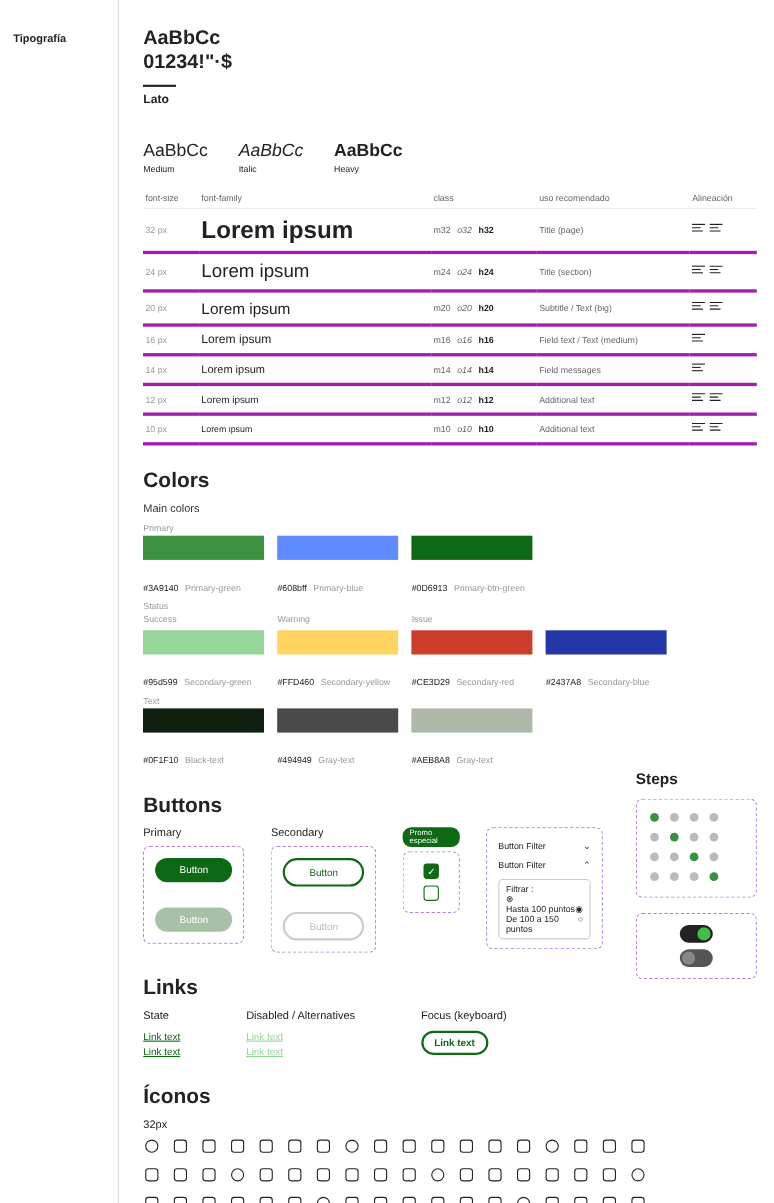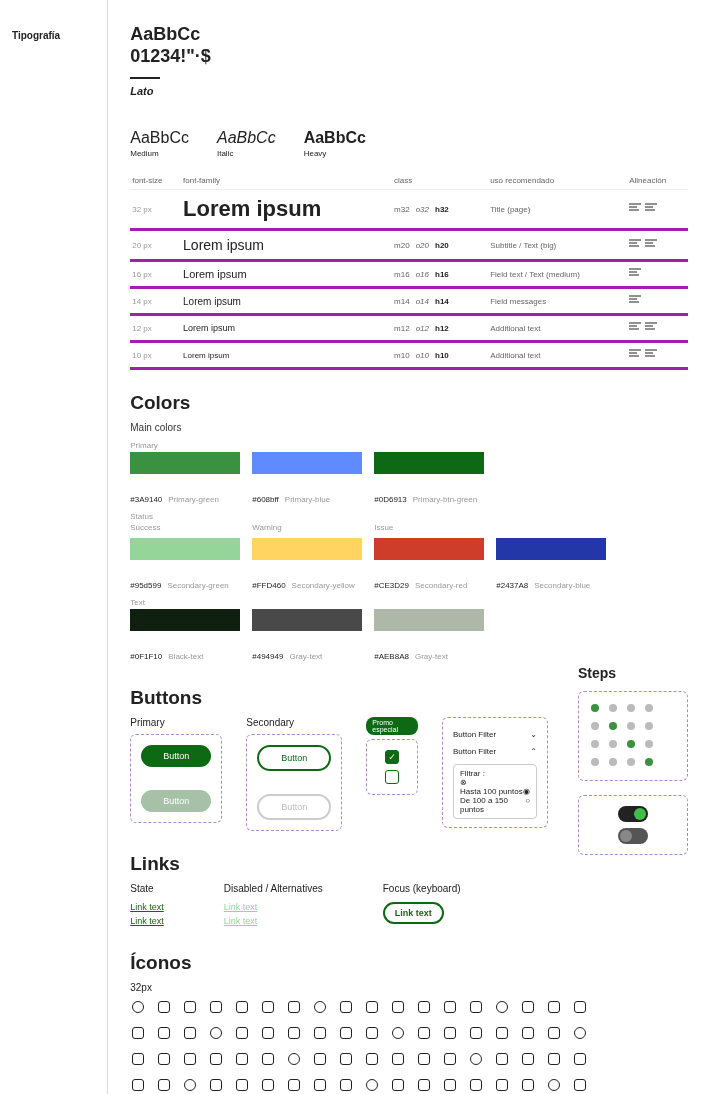--- a/index.html
+++ b/index.html
@@ -32,21 +32,20 @@
     line-height: 1.2;
   }
   .hero-rule {
     width: 30px;
     border-top: 2px solid #222;
     margin: 10px 0 6px;
   }
   .hero-font {
     font-weight: 700;
     font-size: 11px;
-    font-style: italic;
   }
   .weights {
     display: flex;
     gap: 28px;
     margin-top: 32px;
     margin-bottom: 14px;
   }
   .weight-block .w-sample { font-size: 16px; }
   .w-medium { font-weight: 500; }
   .w-italic { font-style: italic; font-weight: 400; }
@@ -206,20 +205,35 @@
                 <line x1="0" y1="1" x2="12" y2="1" stroke="#222"></line>
                 <line x1="0" y1="4" x2="8" y2="4" stroke="#222"></line>
                 <line x1="0" y1="7" x2="10" y2="7" stroke="#222"></line>
               </svg><svg width="12" height="10">
                 <line x1="0" y1="1" x2="12" y2="1" stroke="#222"></line>
                 <line x1="0" y1="4" x2="8" y2="4" stroke="#222"></line>
                 <line x1="0" y1="7" x2="10" y2="7" stroke="#222"></line>
               </svg></td>
           </tr>
           <tr>
+    <td class="tiny">24 px</td>
+    <td><span class="sample-24">Lorem ipsum</span></td>
+    <td class="class-cell"><span>m24</span><span class="o">o24</span><span class="h">h24</span></td>
+    <td>Title (section)</td>
+    <td class="align-icons"><svg width="12" height="10">
+                <line x1="0" y1="1" x2="12" y2="1" stroke="#222"></line>
+                <line x1="0" y1="4" x2="8" y2="4" stroke="#222"></line>
+                <line x1="0" y1="7" x2="10" y2="7" stroke="#222"></line>
+              </svg><svg width="12" height="10">
+                <line x1="0" y1="1" x2="12" y2="1" stroke="#222"></line>
+                <line x1="0" y1="4" x2="8" y2="4" stroke="#222"></line>
+                <line x1="0" y1="7" x2="10" y2="7" stroke="#222"></line>
+              </svg></td>
+          </tr>
+          <tr>
     <td class="tiny">20 px</td>
     <td><span class="sample-20">Lorem ipsum</span></td>
     <td class="class-cell"><span>m20</span><span class="o">o20</span><span class="h">h20</span></td>
     <td>Subtitle / Text (big)</td>
     <td class="align-icons"><svg width="12" height="10">
                 <line x1="0" y1="1" x2="12" y2="1" stroke="#222"></line>
                 <line x1="0" y1="4" x2="8" y2="4" stroke="#222"></line>
                 <line x1="0" y1="7" x2="10" y2="7" stroke="#222"></line>
               </svg><svg width="12" height="10">
                 <line x1="0" y1="1" x2="12" y2="1" stroke="#222"></line>

